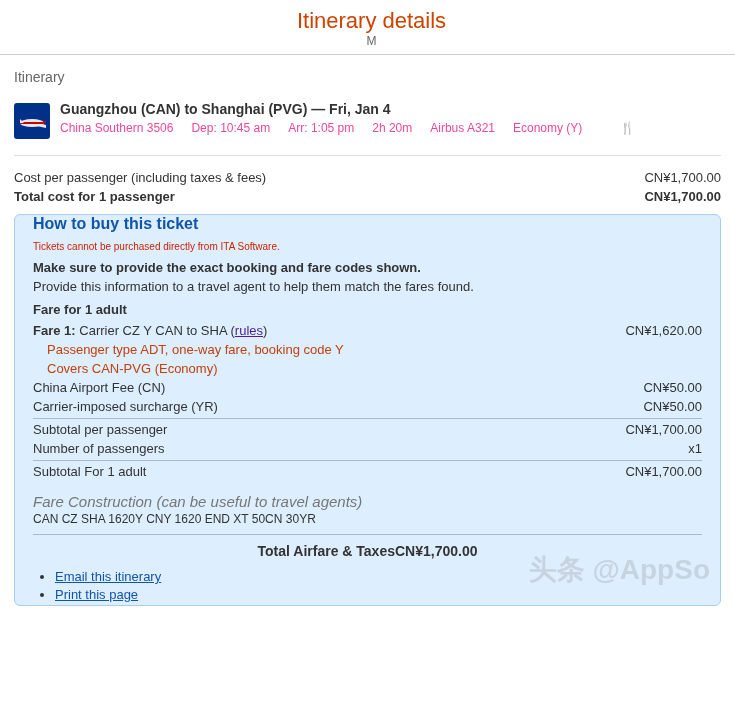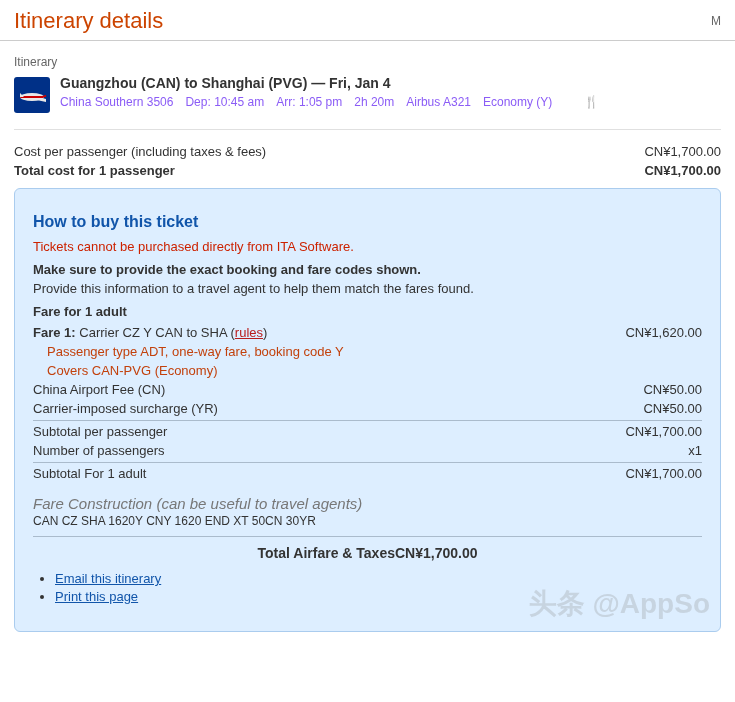--- a/index.html
+++ b/index.html
@@ -7,46 +7,47 @@
       font-family: Arial, sans-serif;
       font-size: 13px;
       background: #fff;
       color: #333;
       width: 735px;
       min-height: 702px;
     }
 
     
     .page-header {
-      padding: 8px 14px 6px 14px;
+      padding: 8px 14px 6px 22px;
       border-bottom: 1px solid #ccc;
       display: flex;
       align-items: center;
       justify-content: space-between;
+      flex-direction: column;
     }
     .page-title {
       color: #cc4400;
       font-size: 22px;
       font-weight: normal;
     }
     .header-right {
       font-size: 12px;
       color: #666;
     }
 
     
     .main-content {
       padding: 14px 14px 14px 14px;
     }
 
     
     .section-label {
-      font-size: 12px;
+      font-size: 14px;
       color: #666;
-      margin-bottom: 6px;
+      margin-bottom: 16px;
     }
 
     .flight-row {
       display: flex;
       align-items: flex-start;
       margin-bottom: 14px;
       gap: 10px;
     }
 
     .airline-logo {
@@ -62,23 +63,23 @@
 
     .flight-route {
       font-size: 14px;
       font-weight: bold;
       color: #333;
       margin-bottom: 4px;
     }
 
     .flight-details {
       font-size: 12px;
-      color: #8b5cf6;
-      display: flex;
-      gap: 12px;
+      color: #ec4899;
+      display: flex;
+      gap: 18px;
       flex-wrap: wrap;
       align-items: center;
     }
 
     .flight-details span {
       white-space: nowrap;
     }
 
     
     .cost-section {
@@ -96,35 +97,35 @@
 
     .cost-row.total {
       font-weight: bold;
     }
 
     
     .blue-box {
       border: 1px solid #aaccee;
       background: #ddeeff;
       border-radius: 6px;
-      padding: 24px 18px;
+      padding: 0 18px;
       margin-top: 1px;
       position: relative;
     }
 
     .blue-box-title {
       font-size: 16px;
       color: #1155aa;
       font-weight: bold;
       margin-bottom: 8px;
     }
 
     .warning-text {
       color: #cc2200;
-      font-size: 13px;
+      font-size: 10px;
       margin-bottom: 8px;
     }
 
     .info-text {
       font-size: 13px;
       color: #333;
       margin-bottom: 4px;
     }
 
     .info-text.bold {
@@ -132,21 +133,21 @@
     }
 
     .fare-section-title {
       font-weight: bold;
       font-size: 13px;
       margin: 8px 0 4px 0;
       color: #333;
     }
 
     .fare-rules-link {
-      color: #b91c1c;
+      color: #4c1d95;
       text-decoration: underline;
       cursor: pointer;
     }
 
     .fare-table {
       width: 100%;
       margin: 4px 0;
     }
 
     .fare-row {
@@ -215,21 +216,21 @@
 
     .links-section a {
       color: #1155aa;
       text-decoration: underline;
       cursor: pointer;
     }
 
     
     .watermark {
       position: absolute;
-      bottom: 8px;
+      bottom: 16px;
       right: 10px;
       opacity: 0.25;
       font-size: 28px;
       font-weight: bold;
       color: #888;
       pointer-events: none;
     }
 
     
     .airline-svg {

